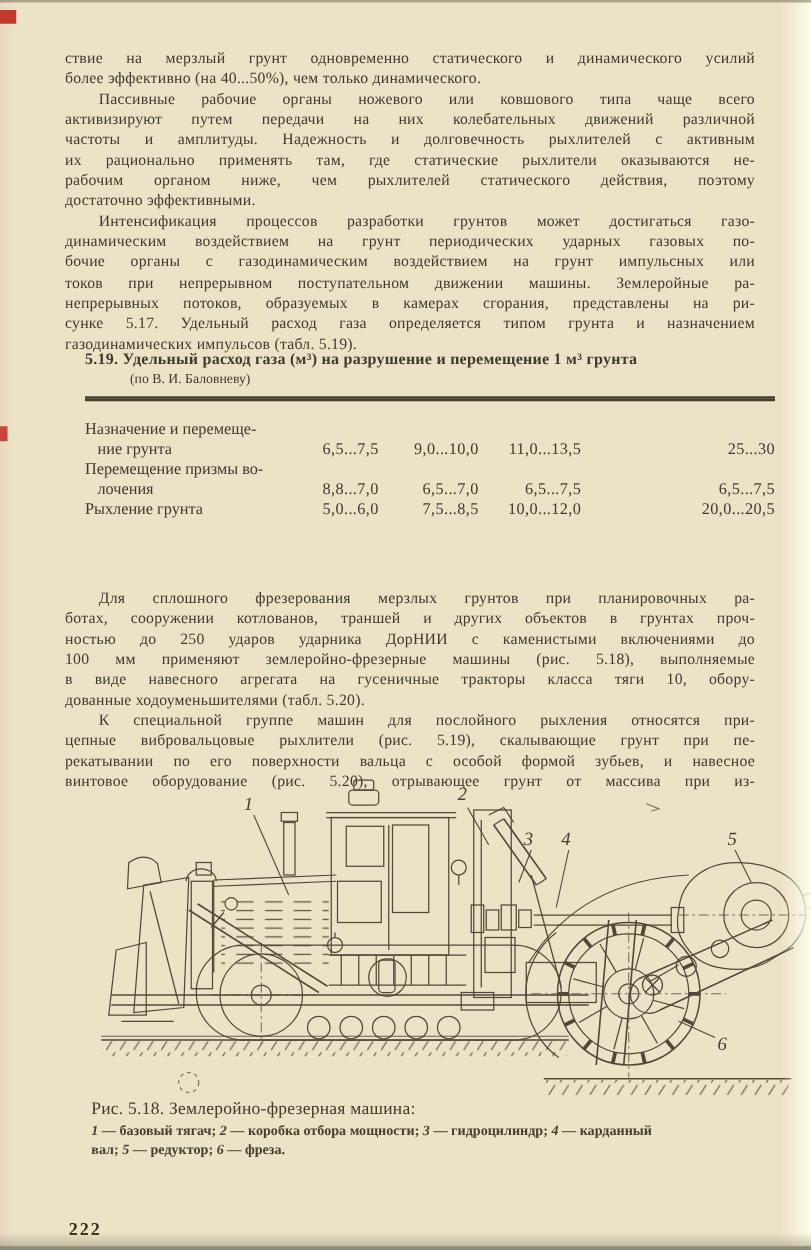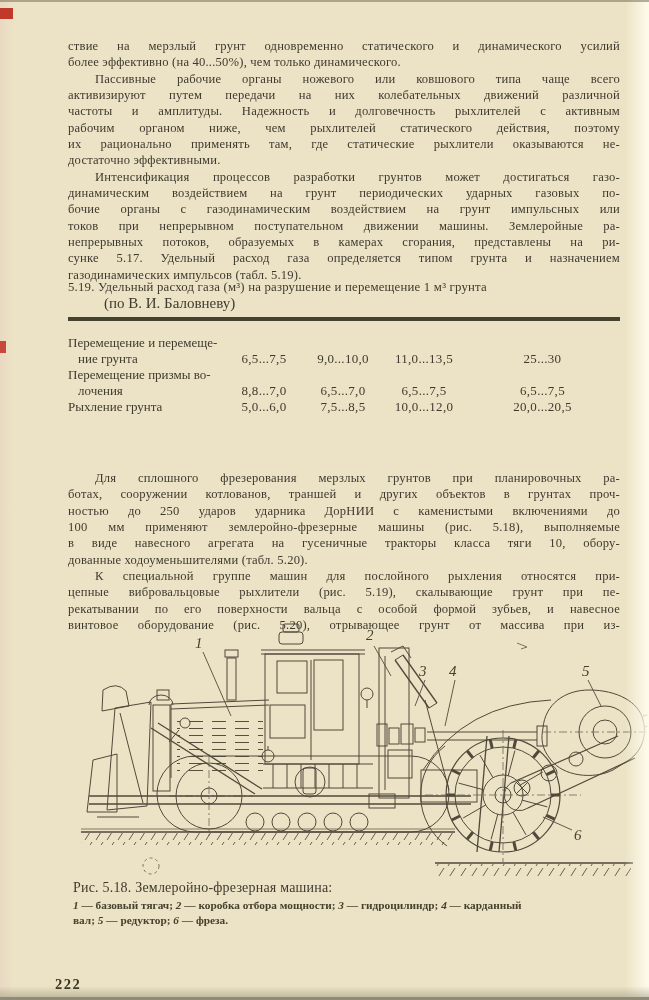--- a/index.html
+++ b/index.html
@@ -16,44 +16,44 @@
                  background:linear-gradient(to right, rgba(255,253,235,0), rgba(255,253,238,.95)); }
   .edge-left   { position:absolute; left:0; top:0; width:14px; height:100%;
                  background:linear-gradient(to right, rgba(230,200,185,.38), rgba(230,200,185,0)); }
   .edge-bottom { position:absolute; left:0; bottom:0; width:100%; height:14px;
                  background:linear-gradient(to bottom, rgba(170,164,136,0), rgba(148,144,120,.6)); }
   .bottom-line { position:absolute; left:0; bottom:0; width:100%; height:3px; background:#8e8b76; }
   .red-mark-1  { position:absolute; left:0; top:8px;  width:13px; height:11px; background:#c0392b; }
   .red-mark-2  { position:absolute; left:0; top:341px; width:6px; height:12px; background:#c8473a; }
 
   
-  .textblock { position:absolute; left:68px; width:552px; }
+  .textblock { position:absolute; left:52px; width:552px; }
   .tb1 { top:38px; }
   .tb2 { top:470px; }
   .tl  { font-size:12.6px; line-height:16.35px; height:16.35px; overflow:hidden;
          letter-spacing:.2px; }
   .just { text-align:justify; text-align-last:justify; }
   .endl { text-align:left; }
   .ind  { text-indent:27px; }
 
   
   .table-wrap { position:absolute; left:68px; top:279px; width:552px; }
-  .t-title  { font-weight:normal; font-size:12.8px; line-height:16px; letter-spacing:.2px; }
-  .t-title2 { font-size:15px; line-height:16px; margin-left:36px; }
+  .t-title  { font-weight:bold; font-size:12.8px; line-height:16px; letter-spacing:.2px; }
+  .t-title2 { font-size:11px; line-height:16px; margin-left:36px; }
   .t-rule   { border-top:2.5px solid #45412f; margin-top:6px; }
   .t-header { display:grid; grid-template-columns:157px 78px 80px 82px 155px; }
   .t-hcell  { font-size:10.6px; line-height:12.5px; text-align:center; color:#47432f;
               padding:7px 3px 8px 3px; display:flex; flex-direction:column; justify-content:center; }
   .t-hcell.sep { border-right:1px solid #4a4638; }
   .t-rule2  { border-top:2.5px solid #45412f; }
   .t-body   { margin-top:14px; }
   .t-row    { display:grid; grid-template-columns:157px 78px 80px 82px 155px;
               align-items:end; font-size:13px; line-height:15.6px; margin-bottom:1px; }
   .t-name .l2 { padding-left:10px; }
-  .t-val    { text-align:center; letter-spacing:.3px; }
+  .t-val    { text-align:right; letter-spacing:.3px; }
 
   
   .figure { position:absolute; left:73px; top:620px; width:575px; height:265px; }
   .figure svg { display:block; }
 
   
   .caption   { position:absolute; left:73px; top:879px; width:545px; }
   .cap-title { font-size:14px; line-height:17px; letter-spacing:.2px; }
   .cap-legend{ font-size:11.3px; line-height:14.6px; margin-top:2px; color:#45412f;font-weight:bold; }
   .cap-legend i { font-family:"Liberation Serif", serif; }
@@ -65,41 +65,41 @@
 <body>
 
 <div class="page">
 
   <div class="textblock tb1">
     <div class="tl just">ствие на мерзлый грунт одновременно статического и динамического усилий</div>
     <div class="tl endl">более эффективно (на 40...50%), чем только динамического.</div>
     <div class="tl just ind">Пассивные рабочие органы ножевого или ковшового типа чаще всего</div>
     <div class="tl just">активизируют путем передачи на них колебательных движений различной</div>
     <div class="tl just">частоты и амплитуды. Надежность и долговечность рыхлителей с активным</div>
+    <div class="tl just">их рационально применять там, где статические рыхлители оказываются не-</div>
     <div class="tl just">рабочим органом ниже, чем рыхлителей статического действия, поэтому</div>
-    <div class="tl just">их рационально применять там, где статические рыхлители оказываются не-</div>
     <div class="tl endl">достаточно эффективными.</div>
     <div class="tl just ind">Интенсификация процессов разработки грунтов может достигаться газо-</div>
     <div class="tl just">динамическим воздействием на грунт периодических ударных газовых по-</div>
     <div class="tl just">бочие органы с газодинамическим воздействием на грунт импульсных или</div>
     <div class="tl just">токов при непрерывном поступательном движении машины. Землеройные ра-</div>
     <div class="tl just">непрерывных потоков, образуемых в камерах сгорания, представлены на ри-</div>
     <div class="tl just">сунке 5.17. Удельный расход газа определяется типом грунта и назначением</div>
     <div class="tl endl">газодинамических импульсов (табл. 5.19).</div>
   </div>
 
   <div class="table-wrap">
     <div class="t-title">5.19. Удельный расход газа (м³) на разрушение и перемещение 1 м³ грунта</div>
     <div class="t-title2">(по В. И. Баловневу)</div>
     <div class="t-rule"></div>
     <div class="t-rule2"></div>
     <div class="t-body">
       <div class="t-row">
         <div class="t-name">
-          <div>Перемещение и перемеще-</div>
+          <div>Назначение и перемеще-</div>
           <div class="l2">ние грунта</div>
         </div>
         <div class="t-val">6,5...7,5</div>
         <div class="t-val">9,0...10,0</div>
         <div class="t-val">11,0...13,5</div>
         <div class="t-val">25...30</div>
       </div>
       <div class="t-row">
         <div class="t-name">
           <div>Перемещение призмы во-</div>

